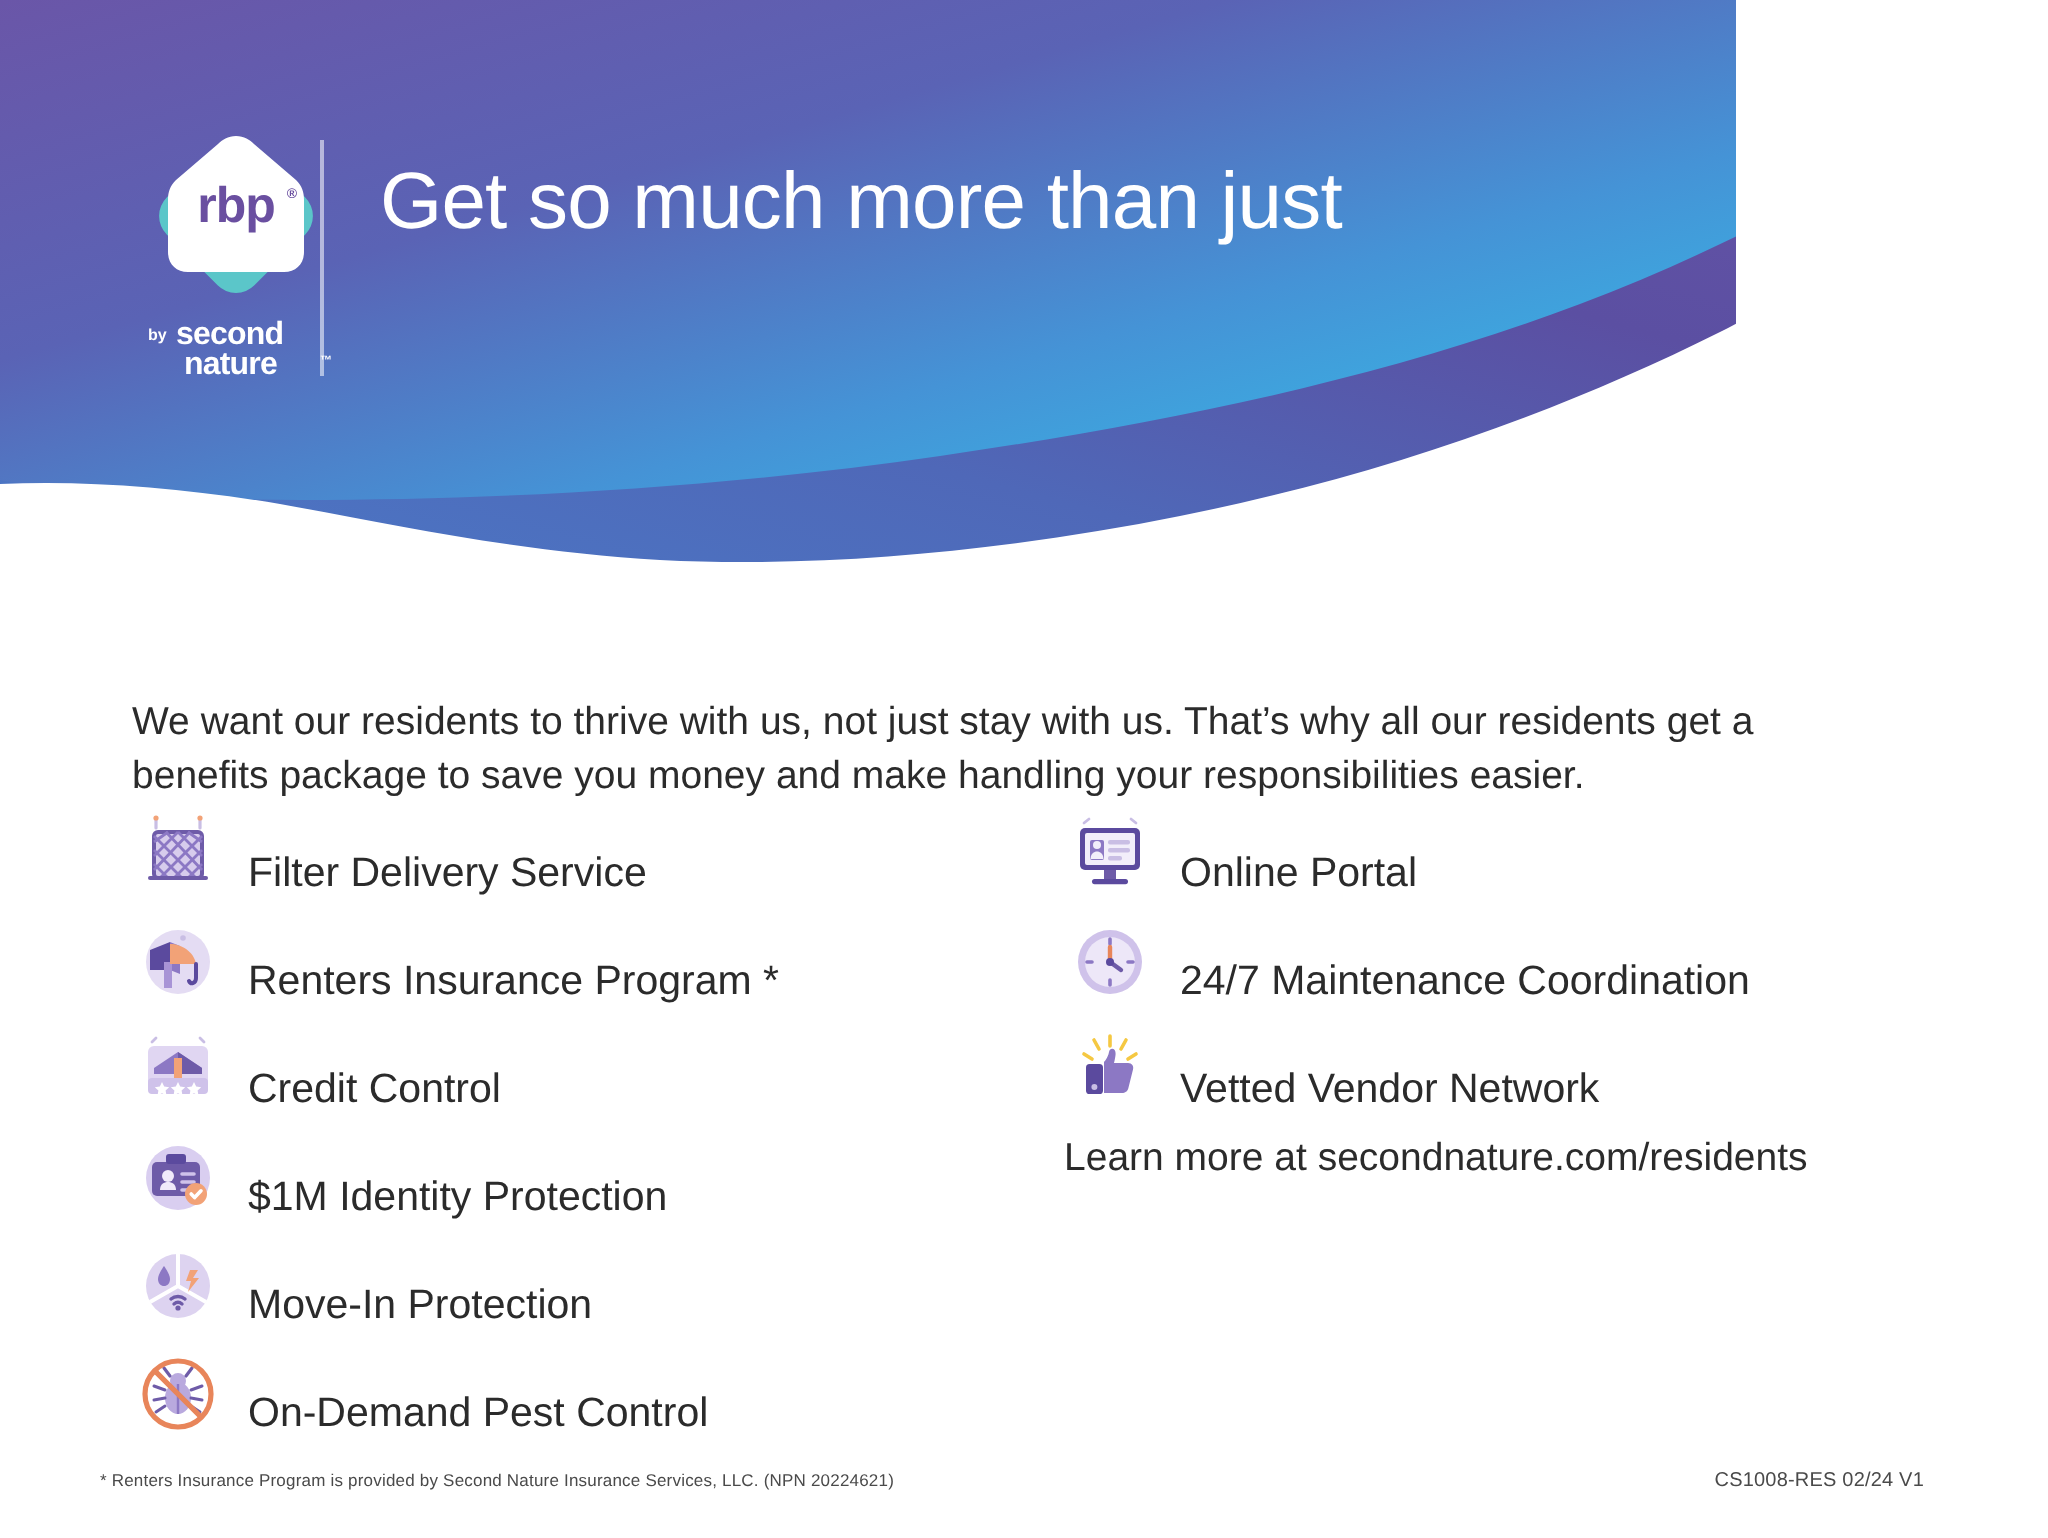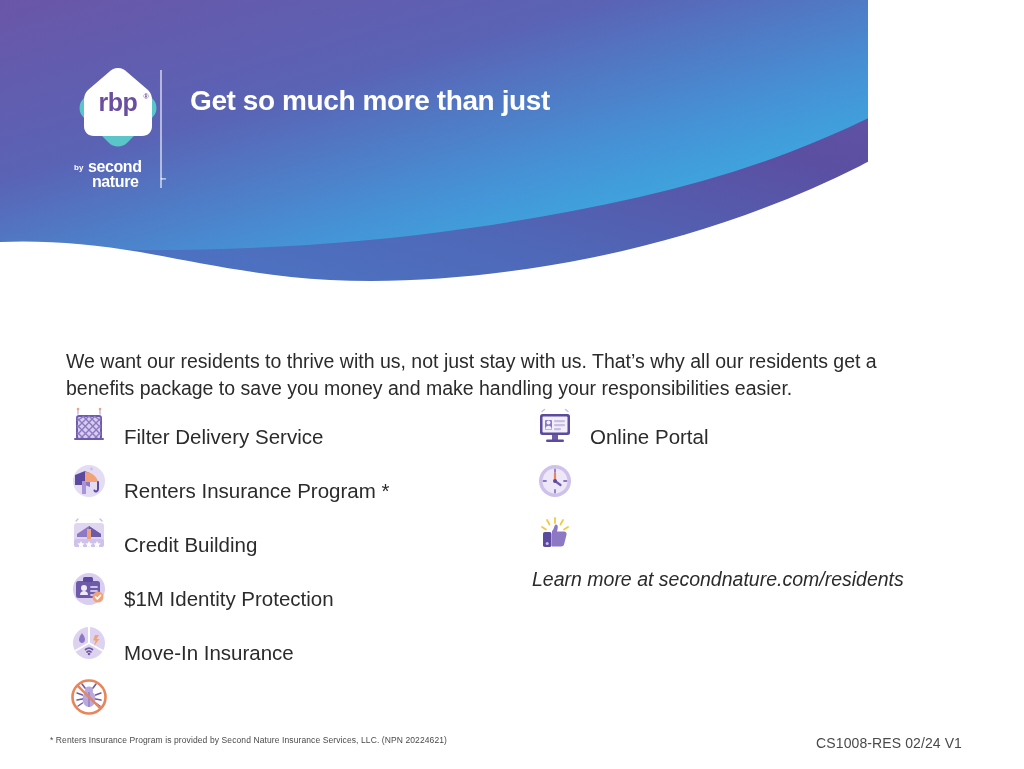--- a/index.html
+++ b/index.html
@@ -66,22 +66,22 @@
   .headline {
     position: absolute;
     left: 190px;
     top: 76px;
     z-index: 5;
     color: #ffffff;
     letter-spacing: -0.4px;
   }
   .headline .l1 {
     display: block;
-    font-size: 28px;
-    font-weight: 700;
+    font-size: 40px;
+    font-weight: 400;
     line-height: 50px;
     white-space: nowrap;
   }
   .headline .l2 {
     display: block;
     font-size: 40px;
     font-weight: 700;
     line-height: 52px;
     white-space: nowrap;
   }
@@ -134,39 +134,38 @@
     color: #2b2b2b;
     font-weight: 400;
     white-space: nowrap;
   }
 
   .learn-more {
     position: absolute;
     left: 466px;
     top: 172px;
     font-size: 19.5px;
-    font-style: italic;
     color: #2b2b2b;
     white-space: nowrap;
   }
 
   
   .footer-left {
     position: absolute;
     left: 50px;
     top: 735px;
     font-size: 8.5px;
     color: #4a4a4a;
     letter-spacing: 0.1px;
   }
   .footer-right {
     position: absolute;
     right: 62px;
     top: 735px;
-    font-size: 14px;
+    font-size: 10px;
     color: #4a4a4a;
     letter-spacing: 0.1px;
     text-align: center;
   }
 </style>
 </head>
 <body>
 
 <div class="page">
 
@@ -309,21 +308,21 @@
             <g fill="#ffffff">
               <path d="M12,26 l1.1,2.3 2.5,.3 -1.8,1.7 .45,2.5 -2.25,-1.2 -2.25,1.2 .45,-2.5 -1.8,-1.7 2.5,-.3 Z"></path>
               <path d="M20,26 l1.1,2.3 2.5,.3 -1.8,1.7 .45,2.5 -2.25,-1.2 -2.25,1.2 .45,-2.5 -1.8,-1.7 2.5,-.3 Z"></path>
               <path d="M28,26 l1.1,2.3 2.5,.3 -1.8,1.7 .45,2.5 -2.25,-1.2 -2.25,1.2 .45,-2.5 -1.8,-1.7 2.5,-.3 Z"></path>
             </g>
             <g stroke="#C9BEE4" stroke-width="1.4" stroke-linecap="round">
               <path d="M7,6 L9,4 M33,6 L31,4"></path>
             </g>
           </svg>
         </span>
-        <span class="benefit-label">Credit Building</span>
+        <span class="benefit-label">Credit Control</span>
       </div>
 
       <div class="benefit">
         <span class="benefit-icon">
           <svg width="40" height="40" viewBox="0 0 40 40">
             <circle cx="20" cy="20" r="16" fill="#D9CEF0"></circle>
             <rect x="7" y="12" width="24" height="17" rx="2.5" fill="#6E5BA8"></rect>
             <rect x="14" y="8" width="10" height="5" rx="1.5" fill="#5B4A9E"></rect>
             <circle cx="15" cy="19" r="3" fill="#F0EAFA"></circle>
             <path d="M11,26 C11,23 13,22 15,22 C17,22 19,23 19,26 Z" fill="#F0EAFA"></path>
@@ -347,40 +346,41 @@
             <path d="M13,10 C13,10 10,14 10,16.5 C10,18.7 11.4,20 13,20
                      C14.6,20 16,18.7 16,16.5 C16,14 13,10 13,10 Z" fill="#8C78C4"></path>
             <path d="M26,12 L30,12 L27.5,16 L30.5,16 L25,23 L26.5,17.5 L24,17.5 Z" fill="#F2A277"></path>
             <g fill="none" stroke="#6E5BA8" stroke-width="1.7" stroke-linecap="round">
               <path d="M16.5,26.5 C18.5,24.8 21.5,24.8 23.5,26.5"></path>
               <path d="M18,29 C19.2,28 20.8,28 22,29"></path>
             </g>
             <circle cx="20" cy="31" r="1.3" fill="#6E5BA8"></circle>
           </svg>
         </span>
-        <span class="benefit-label">Move-In Insurance</span>
+        <span class="benefit-label">Move-In Protection</span>
       </div>
 
       <div class="benefit">
         <span class="benefit-icon">
           <svg width="40" height="40" viewBox="0 0 40 40">
             <g fill="#B9A9DE">
               <ellipse cx="20" cy="22" rx="6.5" ry="8"></ellipse>
               <circle cx="20" cy="13.5" r="4"></circle>
             </g>
             <path d="M16,11 L13,7 M24,11 L27,7" stroke="#6E5BA8" stroke-width="1.6" stroke-linecap="round" fill="none"></path>
             <g stroke="#6E5BA8" stroke-width="1.5" stroke-linecap="round" fill="none">
               <path d="M13.5,18 L8,16 M13.5,22 L8,23 M13.5,26 L9,29"></path>
               <path d="M26.5,18 L32,16 M26.5,22 L32,23 M26.5,26 L31,29"></path>
             </g>
             <path d="M20,15 L20,30" stroke="#8C78C4" stroke-width="1.2"></path>
             <circle cx="20" cy="20" r="16.5" fill="none" stroke="#E8855A" stroke-width="2.6"></circle>
             <path d="M9.3,9.3 L30.7,30.7" stroke="#E8855A" stroke-width="2.6" stroke-linecap="round"></path>
           </svg>
         </span>
+        <span class="benefit-label">On-Demand Pest Control</span>
       </div>
 
     </div>
 
     <div class="col col-right">
 
       <div class="benefit">
         <span class="benefit-icon">
           <svg width="40" height="40" viewBox="0 0 40 40">
             <rect x="5" y="7" width="30" height="21" rx="2.5" fill="#5B4A9E"></rect>
@@ -407,36 +407,38 @@
             <circle cx="20" cy="20" r="16" fill="#CFC2EA"></circle>
             <circle cx="20" cy="20" r="12.5" fill="#EDE7F8"></circle>
             <g stroke="#8C78C4" stroke-width="1.8" stroke-linecap="round">
               <path d="M20,8.5 L20,11 M20,29 L20,31.5 M8.5,20 L11,20 M29,20 L31.5,20"></path>
             </g>
             <path d="M20,20 L20,12.5" stroke="#E8855A" stroke-width="2.2" stroke-linecap="round"></path>
             <path d="M20,20 L25.5,24" stroke="#6E5BA8" stroke-width="2.2" stroke-linecap="round"></path>
             <circle cx="20" cy="20" r="2" fill="#5B4A9E"></circle>
           </svg>
         </span>
+        <span class="benefit-label">24/7 Maintenance Coordination</span>
       </div>
 
       <div class="benefit">
         <span class="benefit-icon">
           <svg width="40" height="40" viewBox="0 0 40 40">
             <g stroke="#F5C842" stroke-width="1.8" stroke-linecap="round" fill="none">
               <path d="M20,3 L20,8 M12,5 L14.5,9.5 M28,5 L25.5,9.5 M7,12 L11,14.5 M33,12 L29,14.5"></path>
             </g>
             <path d="M17,16 C17,16 19,14 19.5,11 C20,8.5 23,9 22.8,12
                      C22.7,14 22,16.5 22,16.5 L29,16.5
                      C31,16.5 32,18 31.5,19.8 L29.2,29
                      C28.8,30.8 27.5,31.5 26,31.5 L17,31.5 Z" fill="#8C78C4"></path>
             <rect x="8" y="17" width="8.5" height="15" rx="1.8" fill="#5B4A9E"></rect>
             <circle cx="12.2" cy="28.5" r="1.5" fill="#C9BEE4"></circle>
           </svg>
         </span>
+        <span class="benefit-label">Vetted Vendor Network</span>
       </div>
     </div>
 
     <div class="learn-more">Learn more at secondnature.com/residents</div>
   </div>
 
   <div class="footer-left">* Renters Insurance Program is provided by Second Nature Insurance Services, LLC. (NPN 20224621)</div>
   <div class="footer-right">CS1008-RES 02/24 V1</div>
 
 </div>

